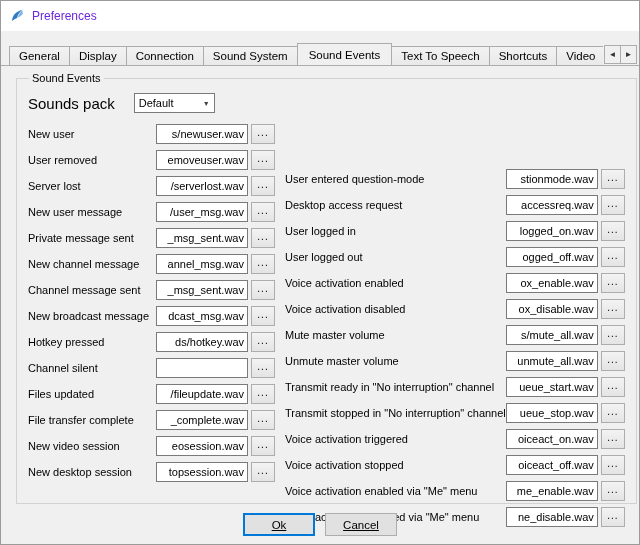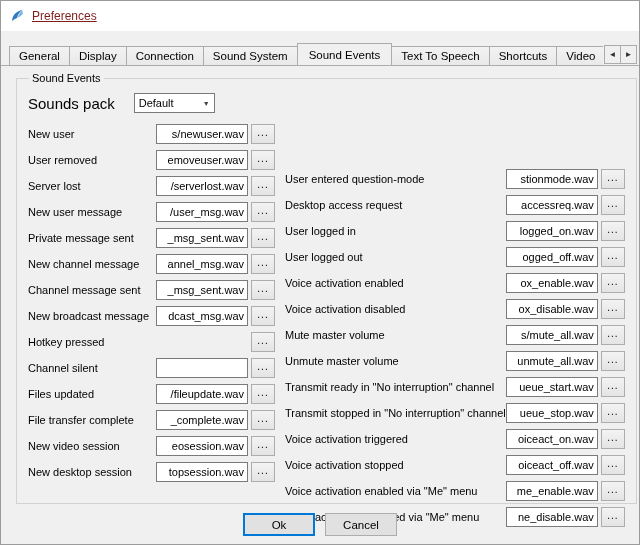--- a/index.html
+++ b/index.html
@@ -13,21 +13,21 @@
     border: 1px solid #9b9b9b;
     overflow: hidden;
   }
 
   .titlebar {
     height: 30px;
     background: #ffffff;
     display: flex; align-items: center;
     padding: 0 8px; gap: 7px;
   }
-  .titlebar .title { font-size: 12px; color: #7f1d1d; text-decoration: underline; }
+  .titlebar .title { font-size: 12px; color: #6d28d9; }
 
   .tabbar {
     position: relative;
     margin-top: 12px;
     padding-left: 8px;
     height: 23px;
     display: flex; align-items: flex-end;
     border-bottom: 1px solid #acacac;
   }
   .tabs {
@@ -121,20 +121,21 @@
     font-family: "Liberation Sans", sans-serif;
   }
 
   .footer { display: flex; justify-content: center; gap: 10px; margin-top: 9px; }
   .btn {
     width: 72px; height: 23px;
     font-family: "Liberation Sans", sans-serif;
     font-size: 11.5px; color: #000;
     background: #e1e1e1;
     border: 1px solid #adadad;
+    text-decoration: underline;
   }
   .btn.default {
     border: 1px solid #0078d7;
     box-shadow: inset 0 0 0 1px #0078d7;
   }
 </style>
 </head>
 <body>
 
 <div class="window">
@@ -227,20 +228,21 @@
   </div>
 
   <div class="cell">
     <span class="row-label">New broadcast message</span>
     <input type="text" class="row-input" value="dcast_msg.wav" style="">
     <button class="browse-btn">...</button>
   </div>
 
   <div class="cell">
     <span class="row-label">Hotkey pressed</span>
+    <input type="text" class="row-input" value="ds/hotkey.wav" style="">
     <button class="browse-btn">...</button>
   </div>
 
   <div class="cell">
     <span class="row-label">Channel silent</span>
     <input type="text" class="row-input" style="">
     <button class="browse-btn">...</button>
   </div>
 
   <div class="cell">

